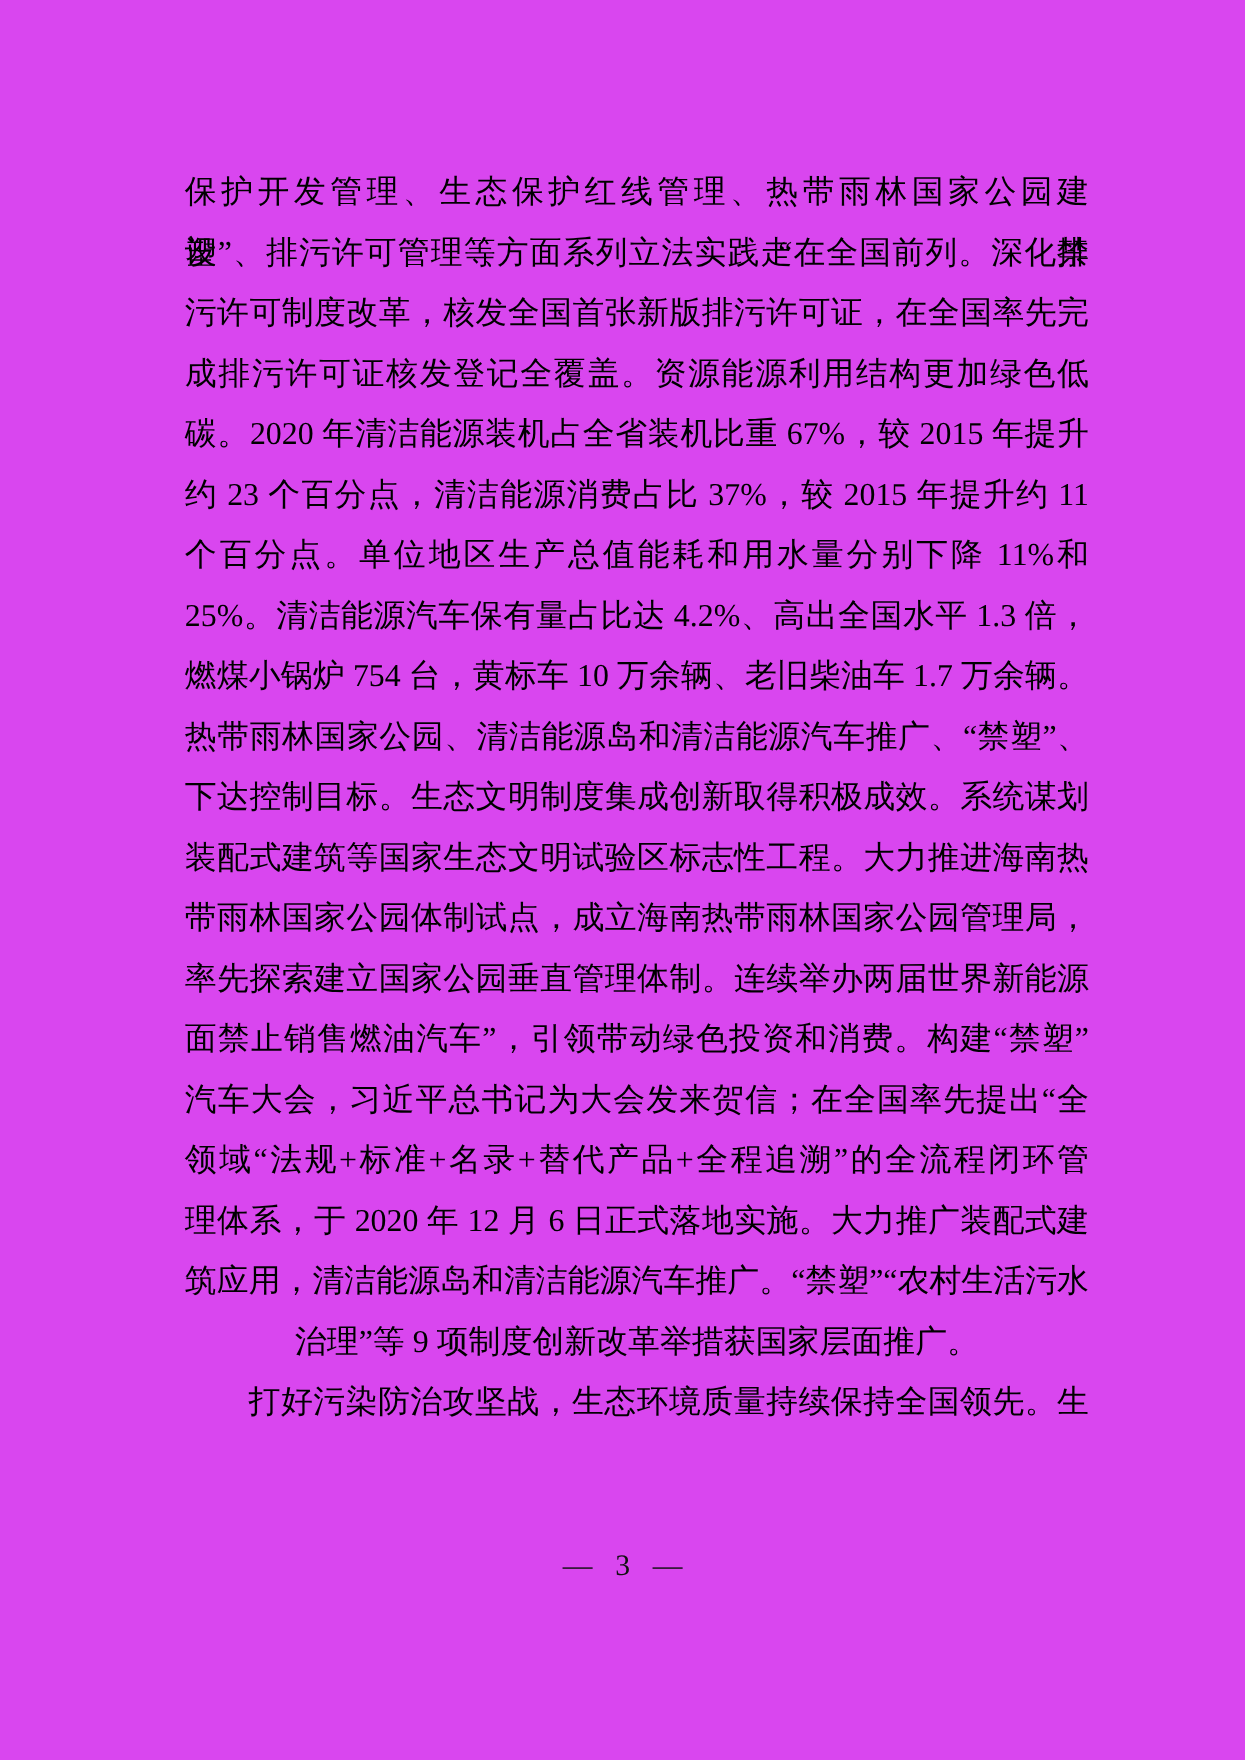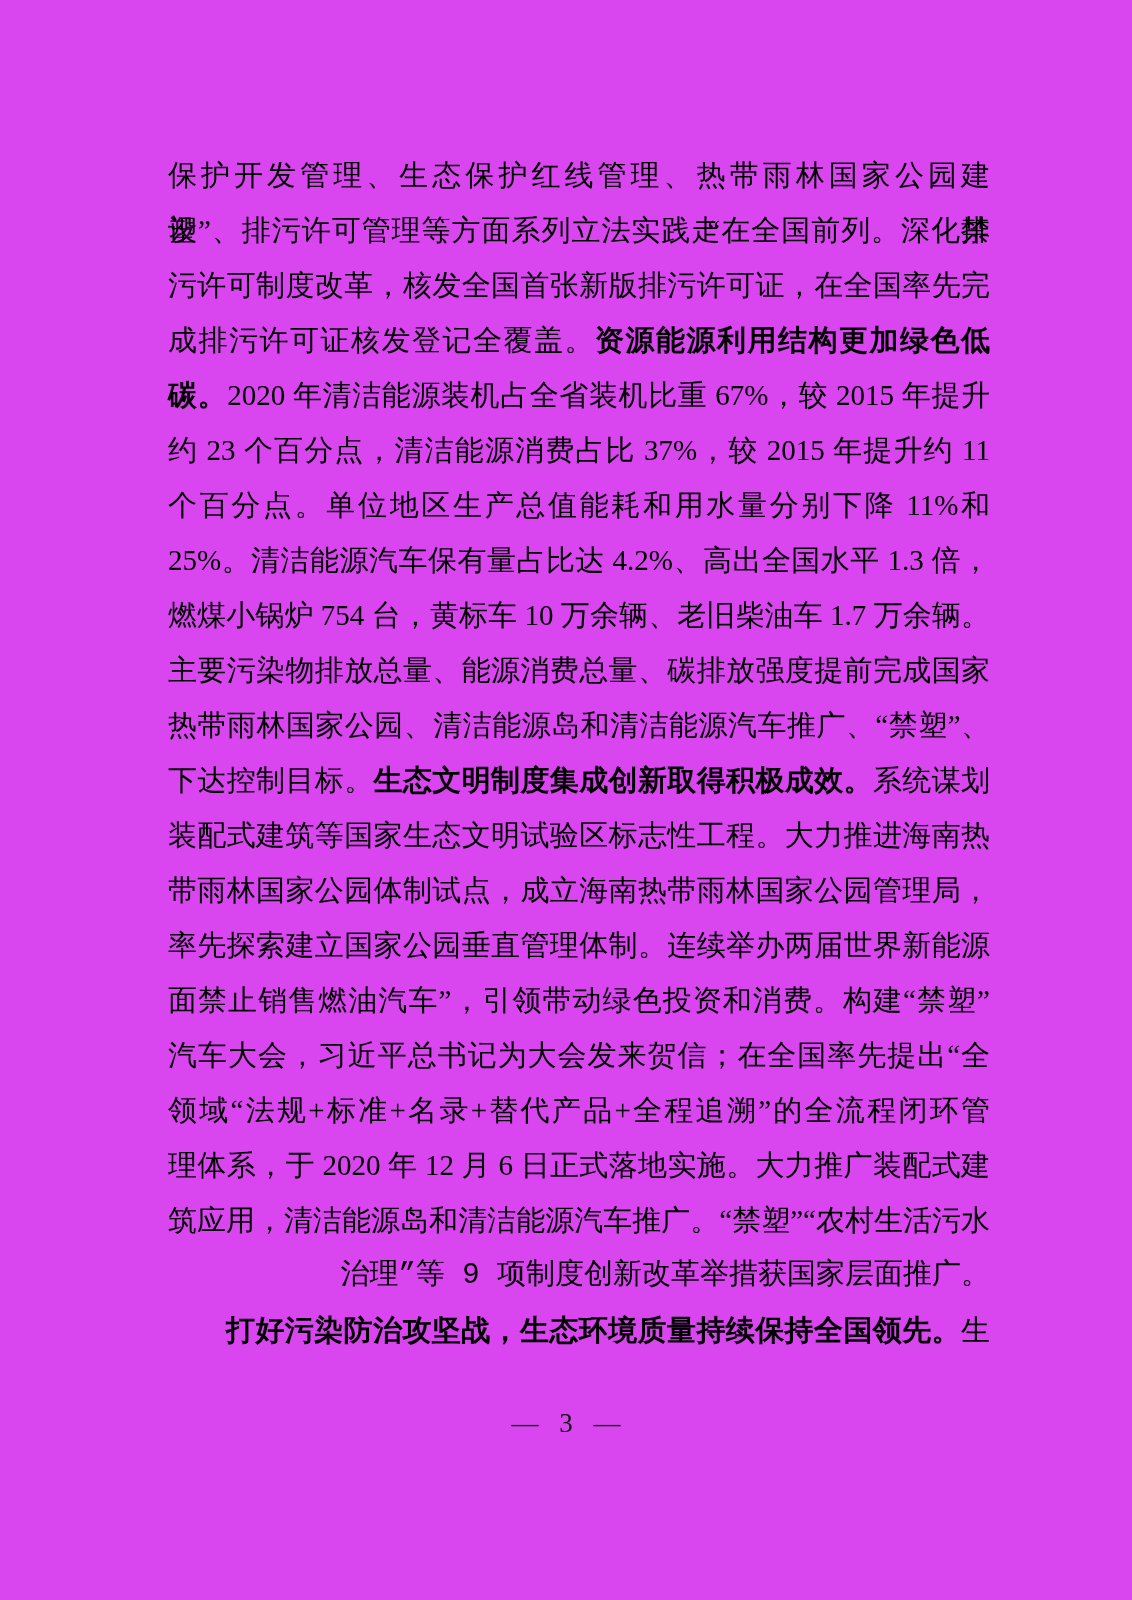--- a/index.html
+++ b/index.html
@@ -24,29 +24,28 @@
   }
   .line {
     font-size: 29px;
     line-height: 55px;
     height: 55px;
     text-align: justify;
     text-align-last: justify;
     white-space: normal;
   }
   .line.left {
-    text-align: right;
+    text-align: center;
     text-align-last: auto;
-    font-family: Liberation Mono, monospace;
   }
   .line.indent {
     text-indent: 58px;
   }
   .line b {
-    font-weight: 700;
+    font-weight: 400;
   }
   .page-number {
     position: absolute;
     left: 0;
     top: 1403px;
     width: 100%;
     text-align: center;
     font-size: 27px;
     line-height: 40px;
     word-spacing: 14px;
@@ -60,21 +59,20 @@
   <main class="text-block">
       <div class="line"><span>保护开发管理、生态保护红线管理、热带雨林国家公园建设、“禁</span></div>
       <div class="line"><span>塑”、排污许可管理等方面系列立法实践走在全国前列。深化排</span></div>
       <div class="line"><span>污许可制度改革，核发全国首张新版排污许可证，在全国率先完</span></div>
       <div class="line"><span>成排污许可证核发登记全覆盖。</span><b>资源能源利用结构更加绿色低</b></div>
       <div class="line"><b>碳。</b><span>2020 年清洁能源装机占全省装机比重 67%，较 2015 年提升</span></div>
       <div class="line"><span>约 23 个百分点，清洁能源消费占比 37%，较 2015 年提升约 11</span></div>
       <div class="line"><span>个百分点。单位地区生产总值能耗和用水量分别下降 11%和</span></div>
       <div class="line"><span>25%。清洁能源汽车保有量占比达 4.2%、高出全国水平 1.3 倍，</span></div>
       <div class="line"><span>燃煤小锅炉 754 台，黄标车 10 万余辆、老旧柴油车 1.7 万余辆。</span></div>
-      <div class="line"><span>主要污染物排放总量、能源消费总量、碳排放强度提前完成国家</span></div>
       <div class="line"><span>热带雨林国家公园、清洁能源岛和清洁能源汽车推广、“禁塑”、</span></div>
       <div class="line"><span>下达控制目标。</span><b>生态文明制度集成创新取得积极成效。</b><span>系统谋划</span></div>
       <div class="line"><span>装配式建筑等国家生态文明试验区标志性工程。大力推进海南热</span></div>
       <div class="line"><span>带雨林国家公园体制试点，成立海南热带雨林国家公园管理局，</span></div>
       <div class="line"><span>率先探索建立国家公园垂直管理体制。连续举办两届世界新能源</span></div>
       <div class="line"><span>面禁止销售燃油汽车”，引领带动绿色投资和消费。构建“禁塑”</span></div>
       <div class="line"><span>汽车大会，习近平总书记为大会发来贺信；在全国率先提出“全</span></div>
       <div class="line"><span>领域“法规+标准+名录+替代产品+全程追溯”的全流程闭环管</span></div>
       <div class="line"><span>理体系，于 2020 年 12 月 6 日正式落地实施。大力推广装配式建</span></div>
       <div class="line"><span>筑应用，清洁能源岛和清洁能源汽车推广。“禁塑”“农村生活污水</span></div>

